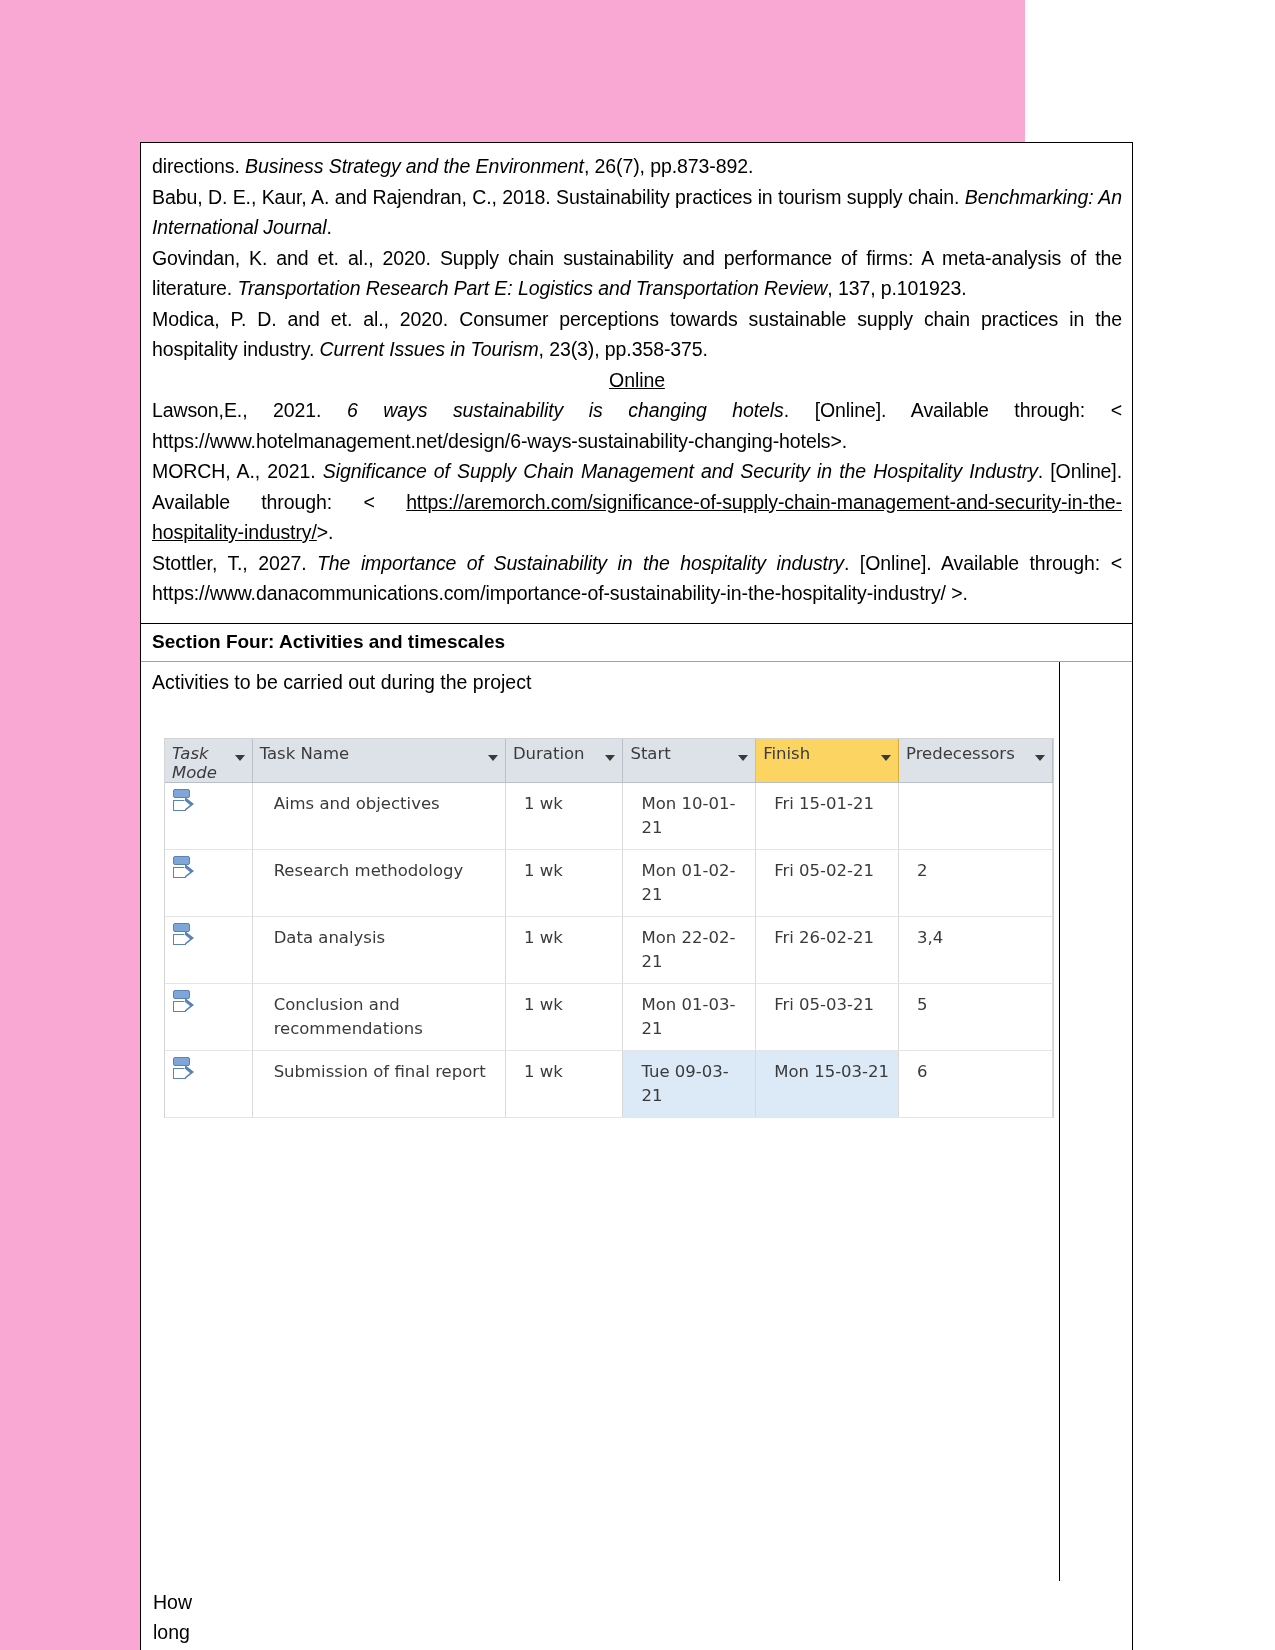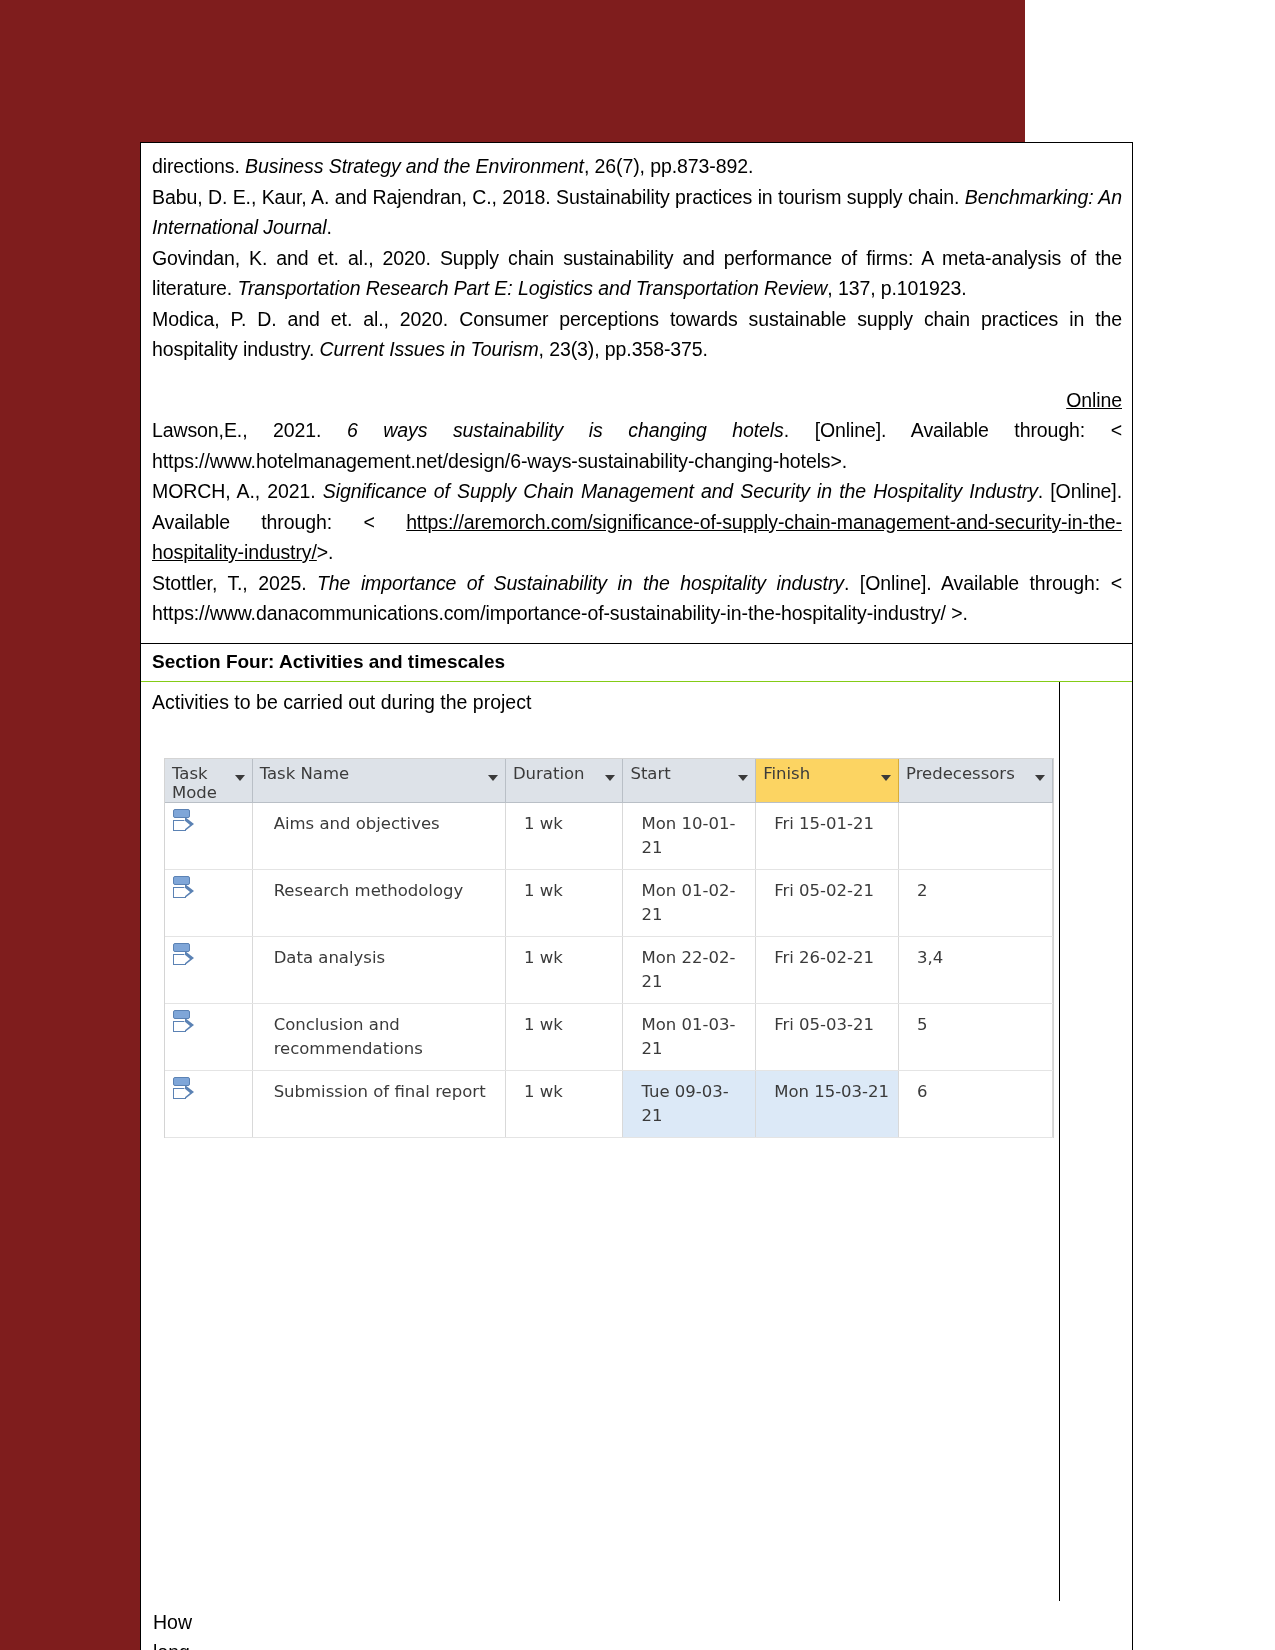--- a/index.html
+++ b/index.html
@@ -5,21 +5,21 @@
   * { box-sizing: border-box; }
   html, body {
     margin: 0; padding: 0;
     background: #ffffff;
     width: 1275px; height: 1650px;
     font-family: "Liberation Sans", sans-serif;
   }
   .page {
     position: relative;
     width: 1025px; height: 1650px;
-    background: #7f1d1d;
+    background: #f9a8d4;
   }
 
   
   .doc-table {
     position: absolute;
     left: 140px;
     top: 142px;
     width: 993px;
     border: 1px solid #000;
     background: #fff;
@@ -31,21 +31,21 @@
     border-bottom: 1px solid #000;
   }
   .ref-p {
     font-size: 19.5px;
     line-height: 30.5px;
     color: #000;
     text-align: justify;
     margin: 0 0 0 0;
     letter-spacing: -0.1px;
   }
-  .ref-p.nojust { text-align: right; margin-top: 20px; }
+  .ref-p.nojust { text-align: center; }
   .it { font-style: italic; }
   .ul { text-decoration: underline; }
   .u-head {
     display: inline-block;
     text-decoration: underline;
     font-size: 19.5px;
   }
 
   
   .section-head {
@@ -117,21 +117,21 @@
     line-height: 19px;
     color: #3b3b3b;
     font-size: 16.5px;
   }
   .proj-table thead th.finish-col {
     background: #fcd462;
     border-right: 1px solid #d8ad37;
     border-left: 1px solid #d8ad37;
     color: #3b3b3b;
   }
-  .proj-table thead th.taskmode-col { padding-left: 7px; }
+  .proj-table thead th.taskmode-col { padding-left: 7px; font-style: italic; }
   .hdr-caret {
     position: absolute;
     right: 7px; top: 16px;
     width: 0; height: 0;
     border-left: 5px solid transparent;
     border-right: 5px solid transparent;
     border-top: 6px solid #3a3a3a;
   }
   .proj-table tbody td {
     padding: 9px 6px 9px 18px;
@@ -199,21 +199,21 @@
           <div class="ref-p"><span>Babu, D. E., Kaur, A. and Rajendran, C., 2018. Sustainability practices in tourism supply chain. </span><span class="it">Benchmarking: An International Journal</span><span>.</span></div>
           <div class="ref-p"><span>Govindan, K. and et. al., 2020. Supply chain sustainability and performance of firms: A meta-analysis of the literature. </span><span class="it">Transportation Research Part E: Logistics and Transportation Review</span><span>, 137, p.101923.</span></div>
           <div class="ref-p"><span>Modica, P. D. and et. al., 2020. Consumer perceptions towards sustainable supply chain practices in the hospitality industry. </span><span class="it">Current Issues in Tourism</span><span>, 23(3), pp.358-375.</span></div>
         </div>
       <div class="ref-p nojust">
         <span class="u-head">Online</span>
       </div>
       <div id="online-list">
           <div class="ref-p"><span>Lawson,E., 2021. </span><span class="it">6 ways sustainability is changing hotels</span><span>. [Online]. Available through: &lt; https://www.hotelmanagement.net/design/6-ways-sustainability-changing-hotels&gt;.</span></div>
           <div class="ref-p"><span>MORCH, A., 2021. </span><span class="it">Significance of Supply Chain Management and Security in the Hospitality Industry</span><span>. [Online]. Available through: &lt; </span><span class="ul">https://aremorch.com/significance-of-supply-chain-management-and-security-in-the-hospitality-industry/</span><span>&gt;.</span></div>
-          <div class="ref-p"><span>Stottler, T., 2025. </span><span class="it">The importance of Sustainability in the hospitality industry</span><span>. [Online]. Available through: &lt; https://www.danacommunications.com/importance-of-sustainability-in-the-hospitality-industry/ &gt;.</span></div>
+          <div class="ref-p"><span>Stottler, T., 2027. </span><span class="it">The importance of Sustainability in the hospitality industry</span><span>. [Online]. Available through: &lt; https://www.danacommunications.com/importance-of-sustainability-in-the-hospitality-industry/ &gt;.</span></div>
         </div>
     </div>
 
     <div class="section-head">Section Four: Activities and timescales</div>
 
     <div class="activities-row">
 
       <div class="activities-main">
         <div class="activities-title">Activities to be carried out during the project</div>
 

